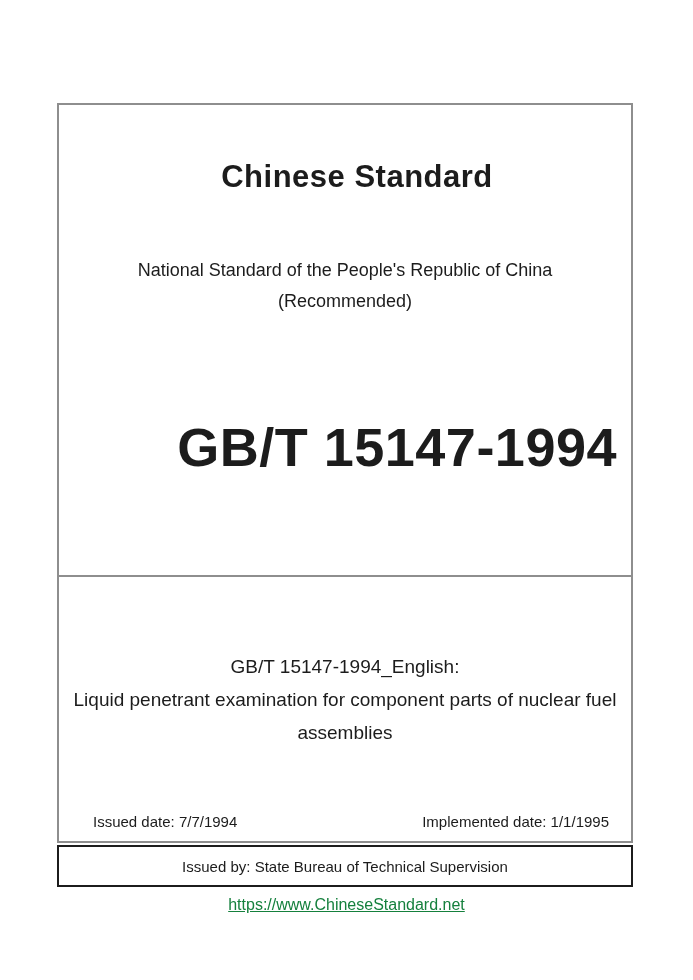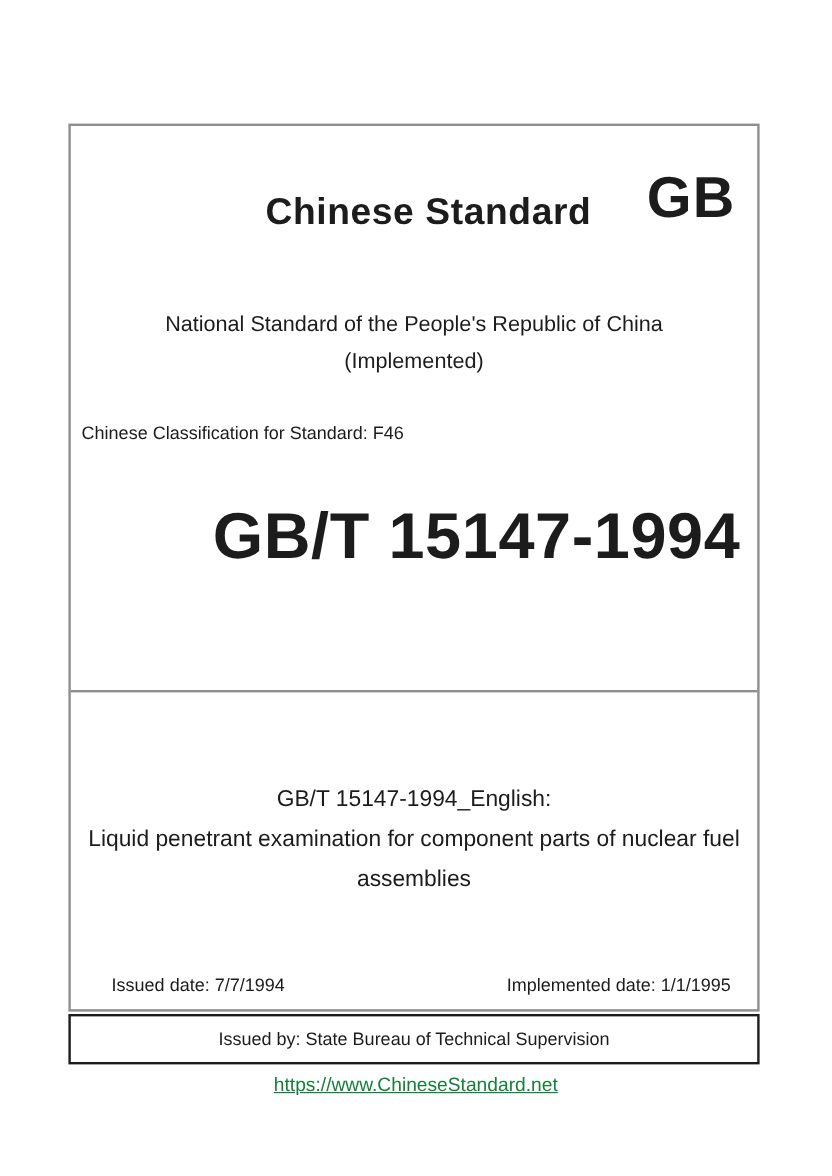--- a/index.html
+++ b/index.html
@@ -88,28 +88,26 @@
 </head>
 <body>
 
 <div class="page">
 
 
   <div class="main-box">
 
     <div class="brand-title">Chinese Standard</div>
 
-    <div class="gb-logo">GB</div>
 
     <div class="national-block">
       <div>National Standard of the People's Republic of China</div>
-      <div>(Implemented)</div>
+      <div>(Recommended)</div>
     </div>
 
-    <div class="classification">Chinese Classification for Standard: F46</div>
 
     <div class="standard-number">GB/T 15147-1994</div>
 
     <div class="divider"></div>
 
     <div class="english-block">
       <div>GB/T 15147-1994_English:</div>
       <div>Liquid penetrant examination for component parts of nuclear fuel assemblies</div>
     </div>
 

